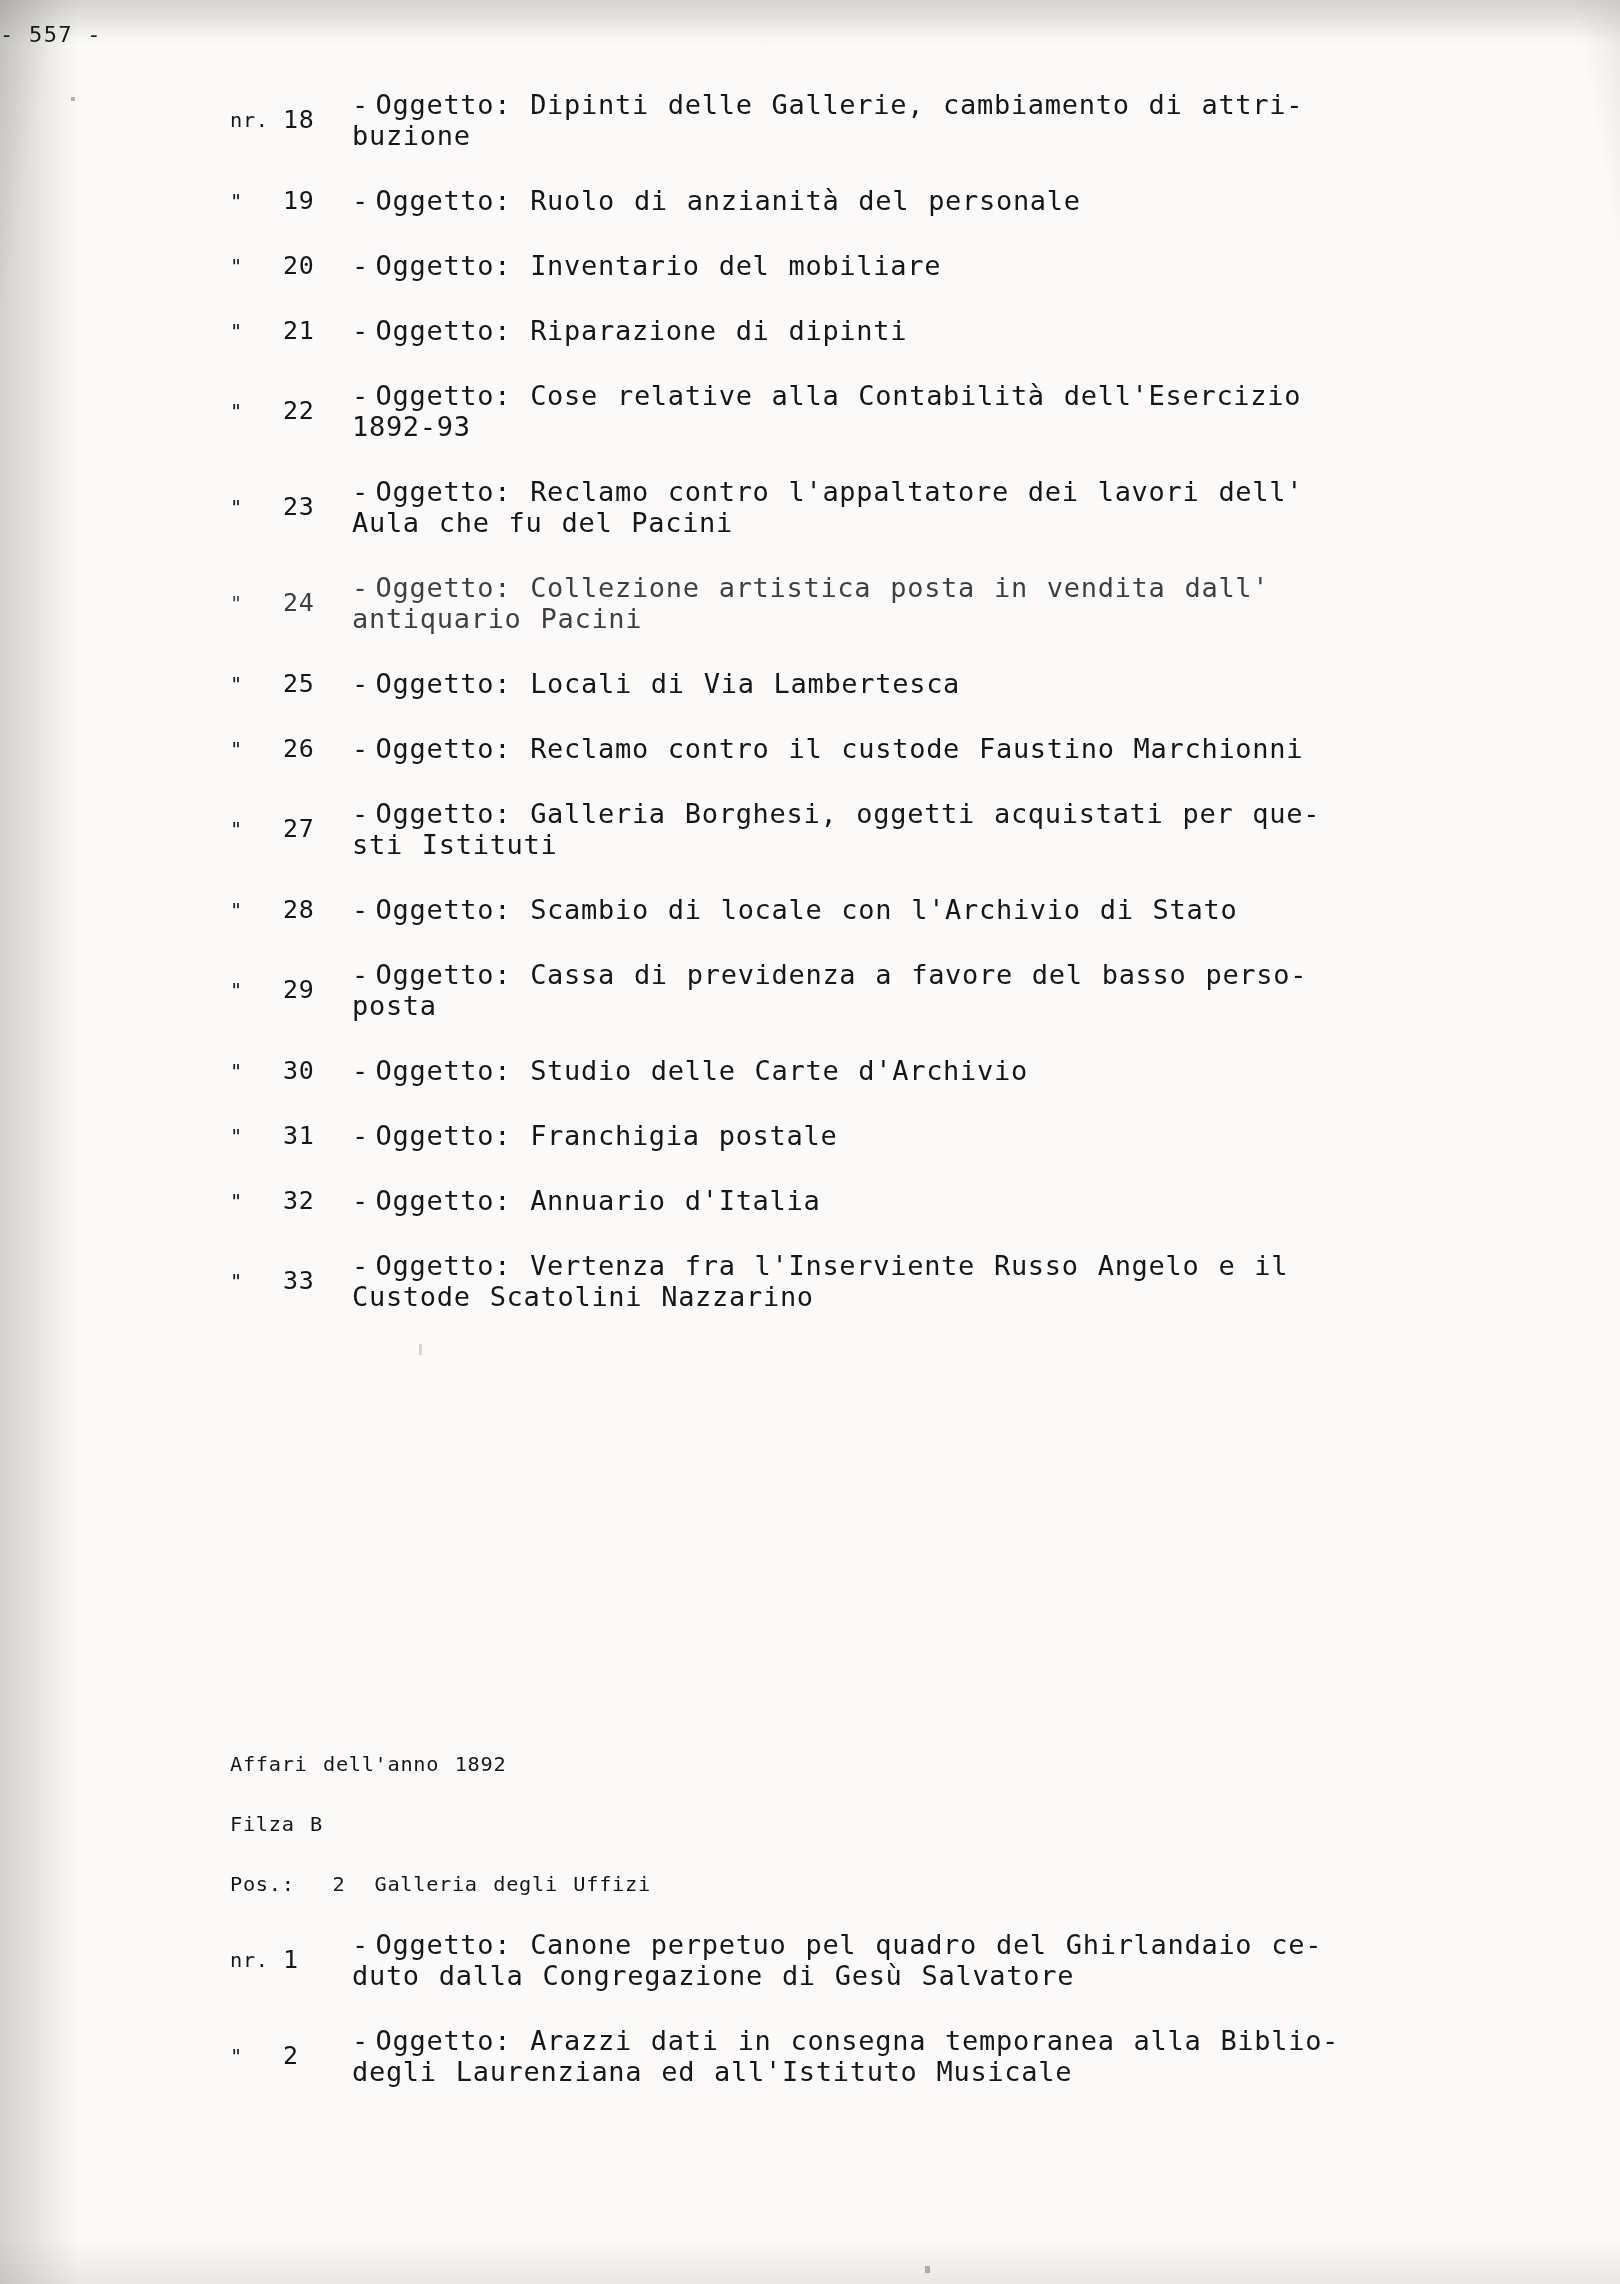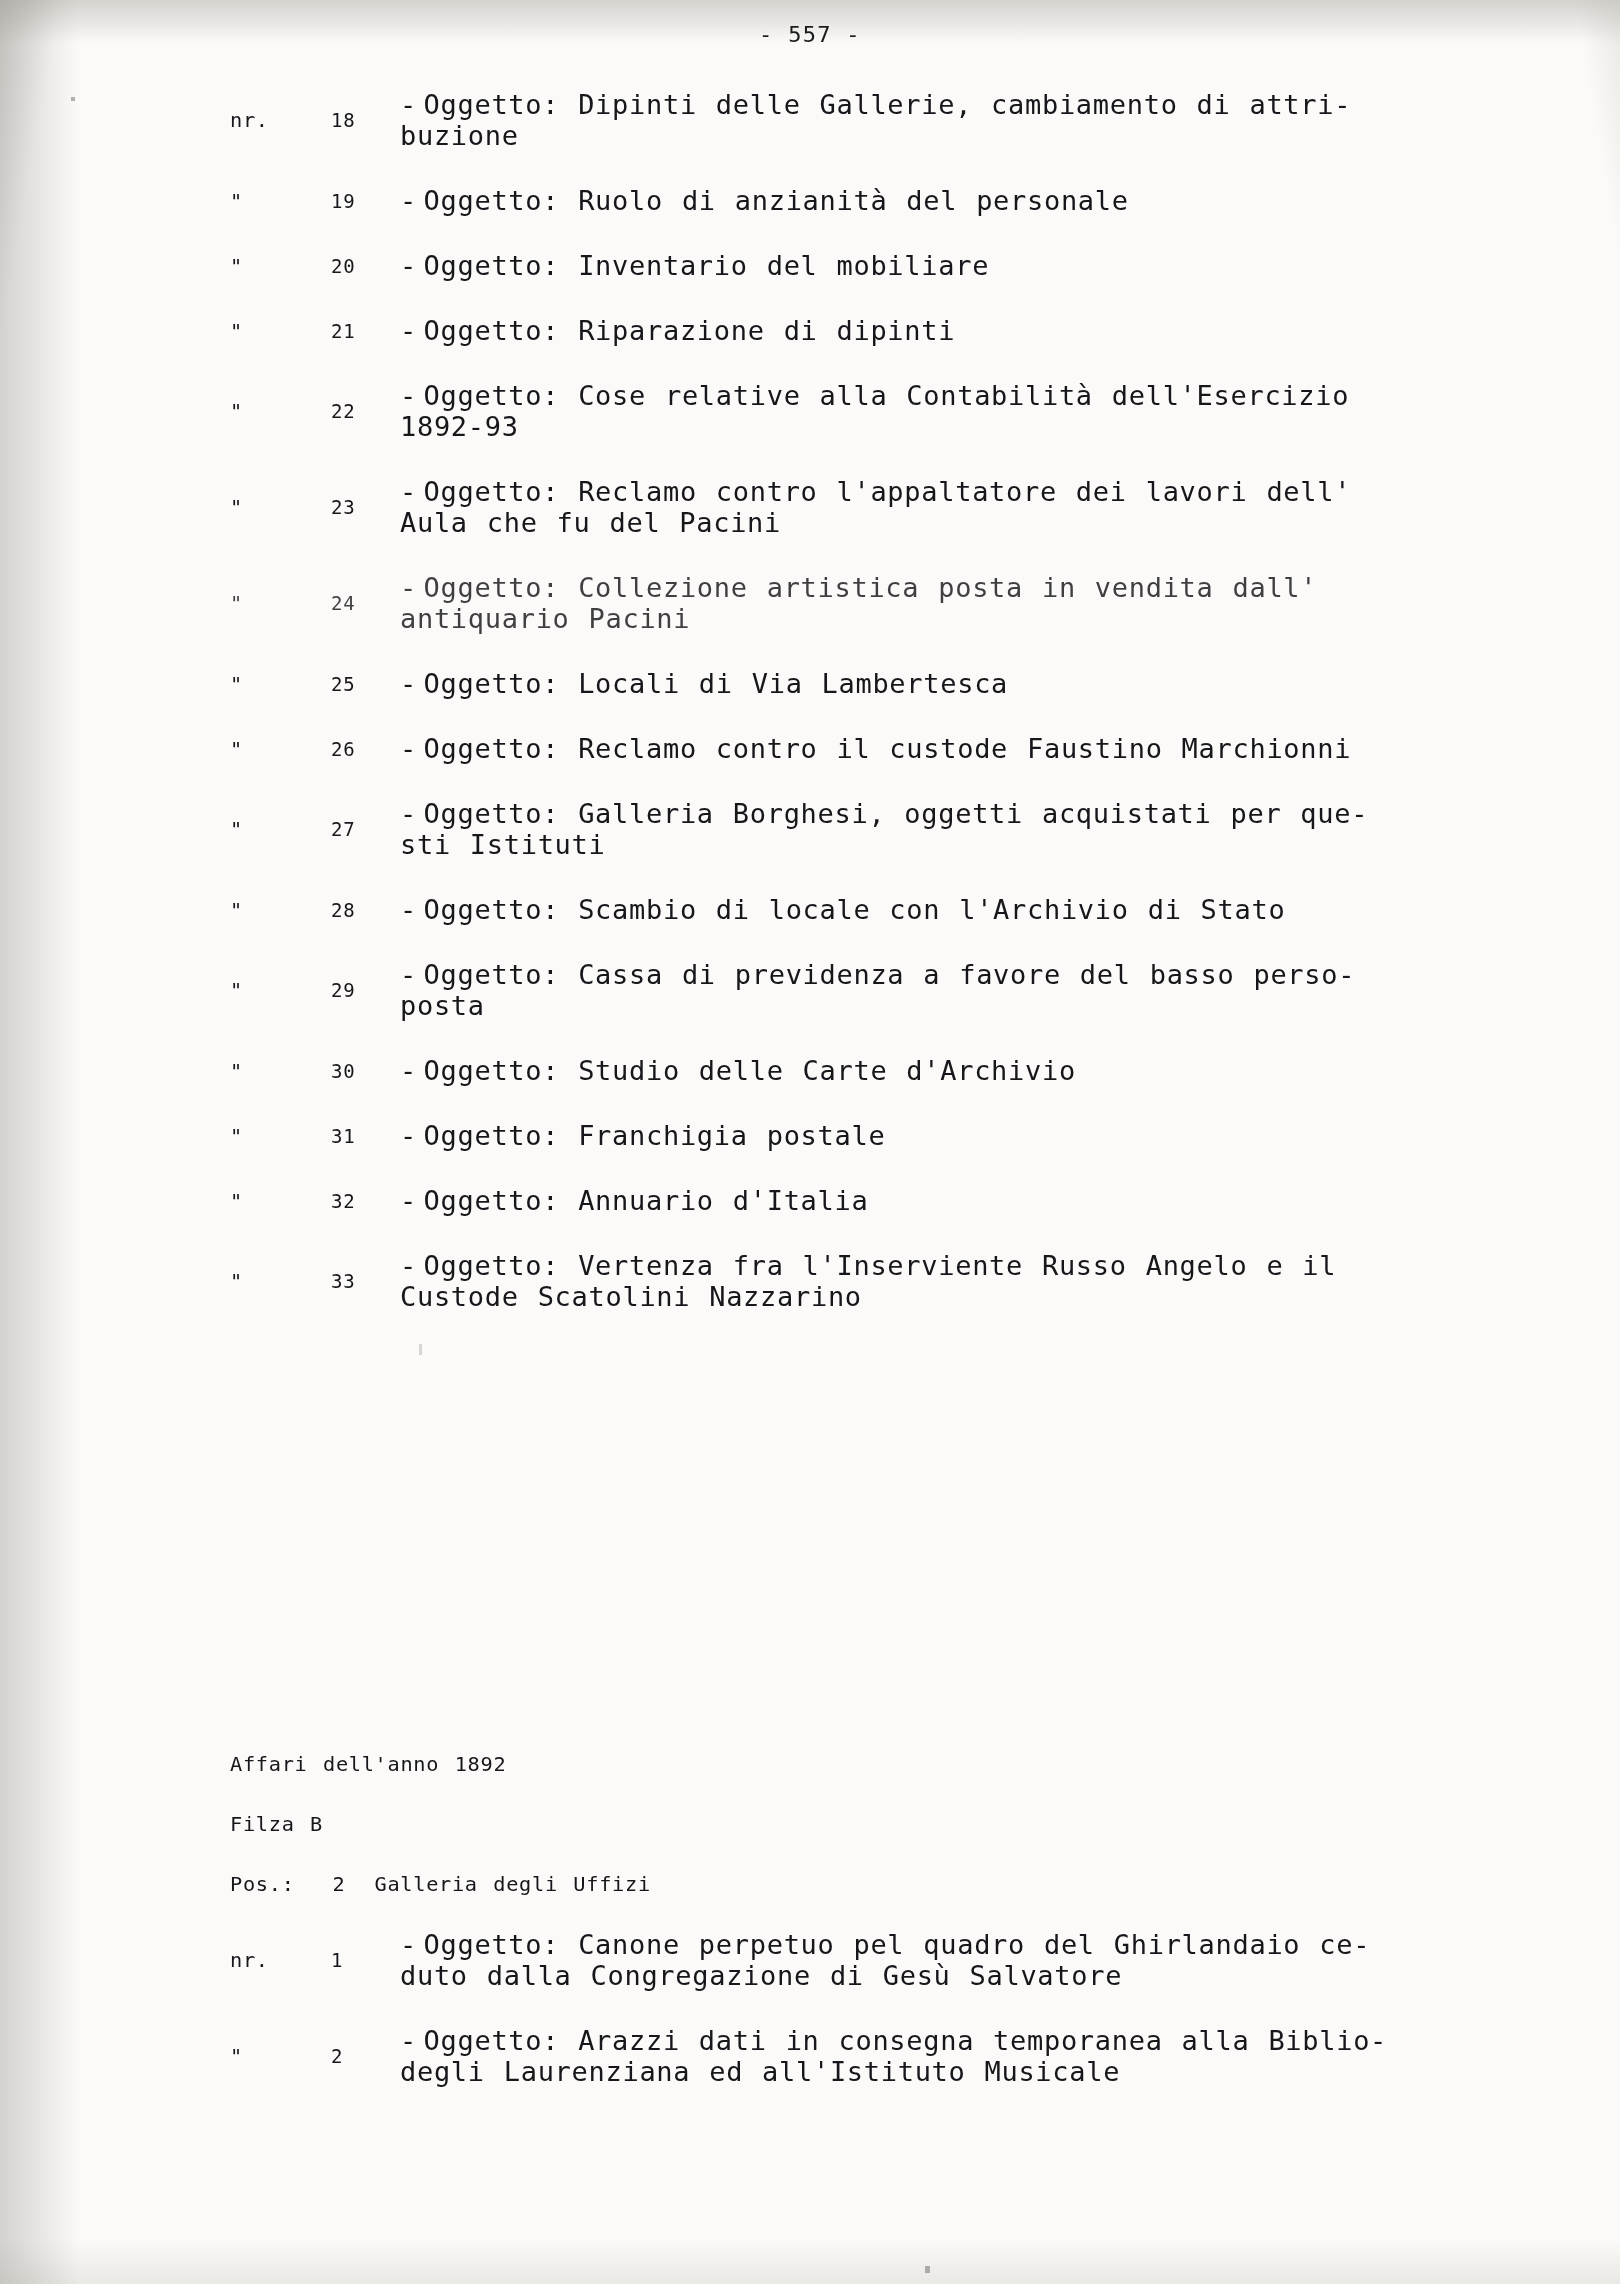--- a/index.html
+++ b/index.html
@@ -44,21 +44,21 @@
   .content {
     position: absolute;
     inset: 0;
     color: #17161a;
   }
   .page-number {
     position: absolute;
     top: 22px;
     left: 0;
     width: 100%;
-    text-align: center;
+    text-align: left;
     font-size: 22px;
     letter-spacing: 1.3px;
     color: #1a1a1c;
   }
   .entries {
     position: absolute;
     left: 230px;
     top: 89px;
     width: 1313px;
   }
@@ -70,24 +70,23 @@
   .entry .marker {
     width: 53px;
     flex: 0 0 53px;
     font-size: 20.3px;
     line-height: 30px;
     letter-spacing: 0.7px;
   }
   .entry .num {
     width: 69px;
     flex: 0 0 69px;
-    font-size: 19px;
+    font-size: 25px;
     line-height: 30px;
     letter-spacing: 0.7px;
-    margin-left: 48px;
   }
   .entry .body {
     flex: 1 1 auto;
     font-size: 27px;
     line-height: 31px;
     letter-spacing: 0.7px;
     word-spacing: 2px;
   }
   .entry .body .dash {
     margin-right: 6.6px;

